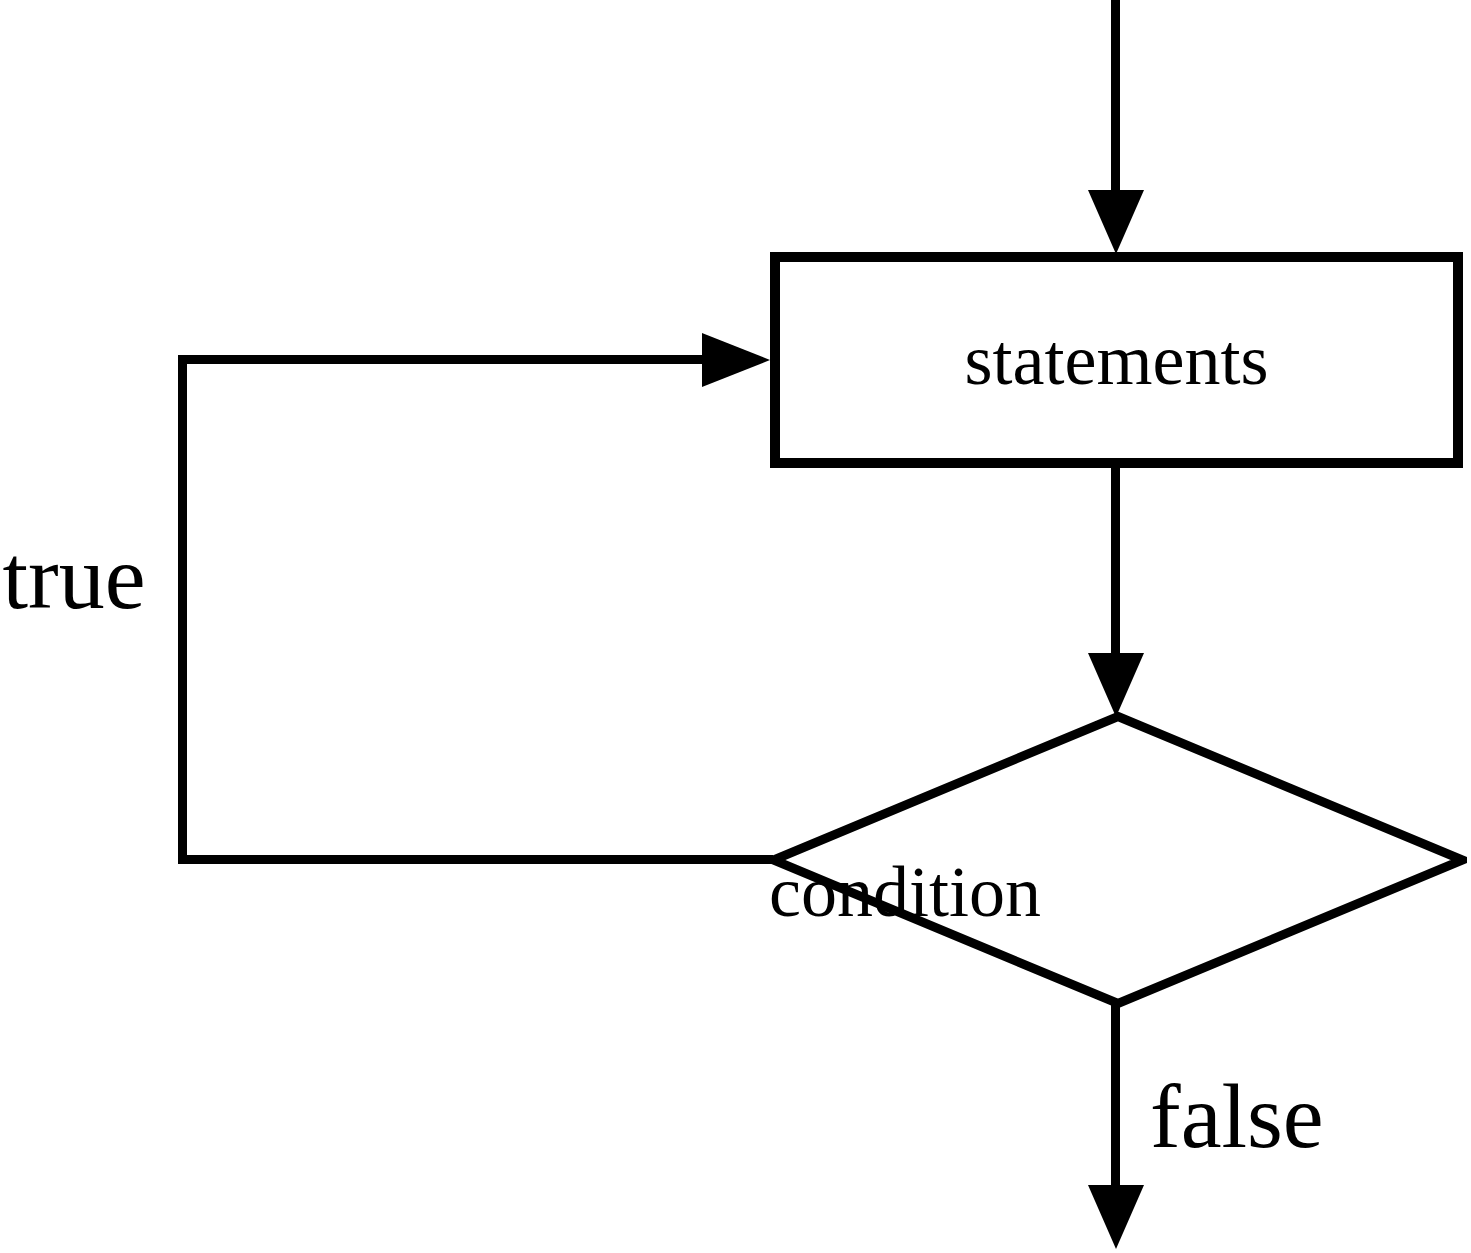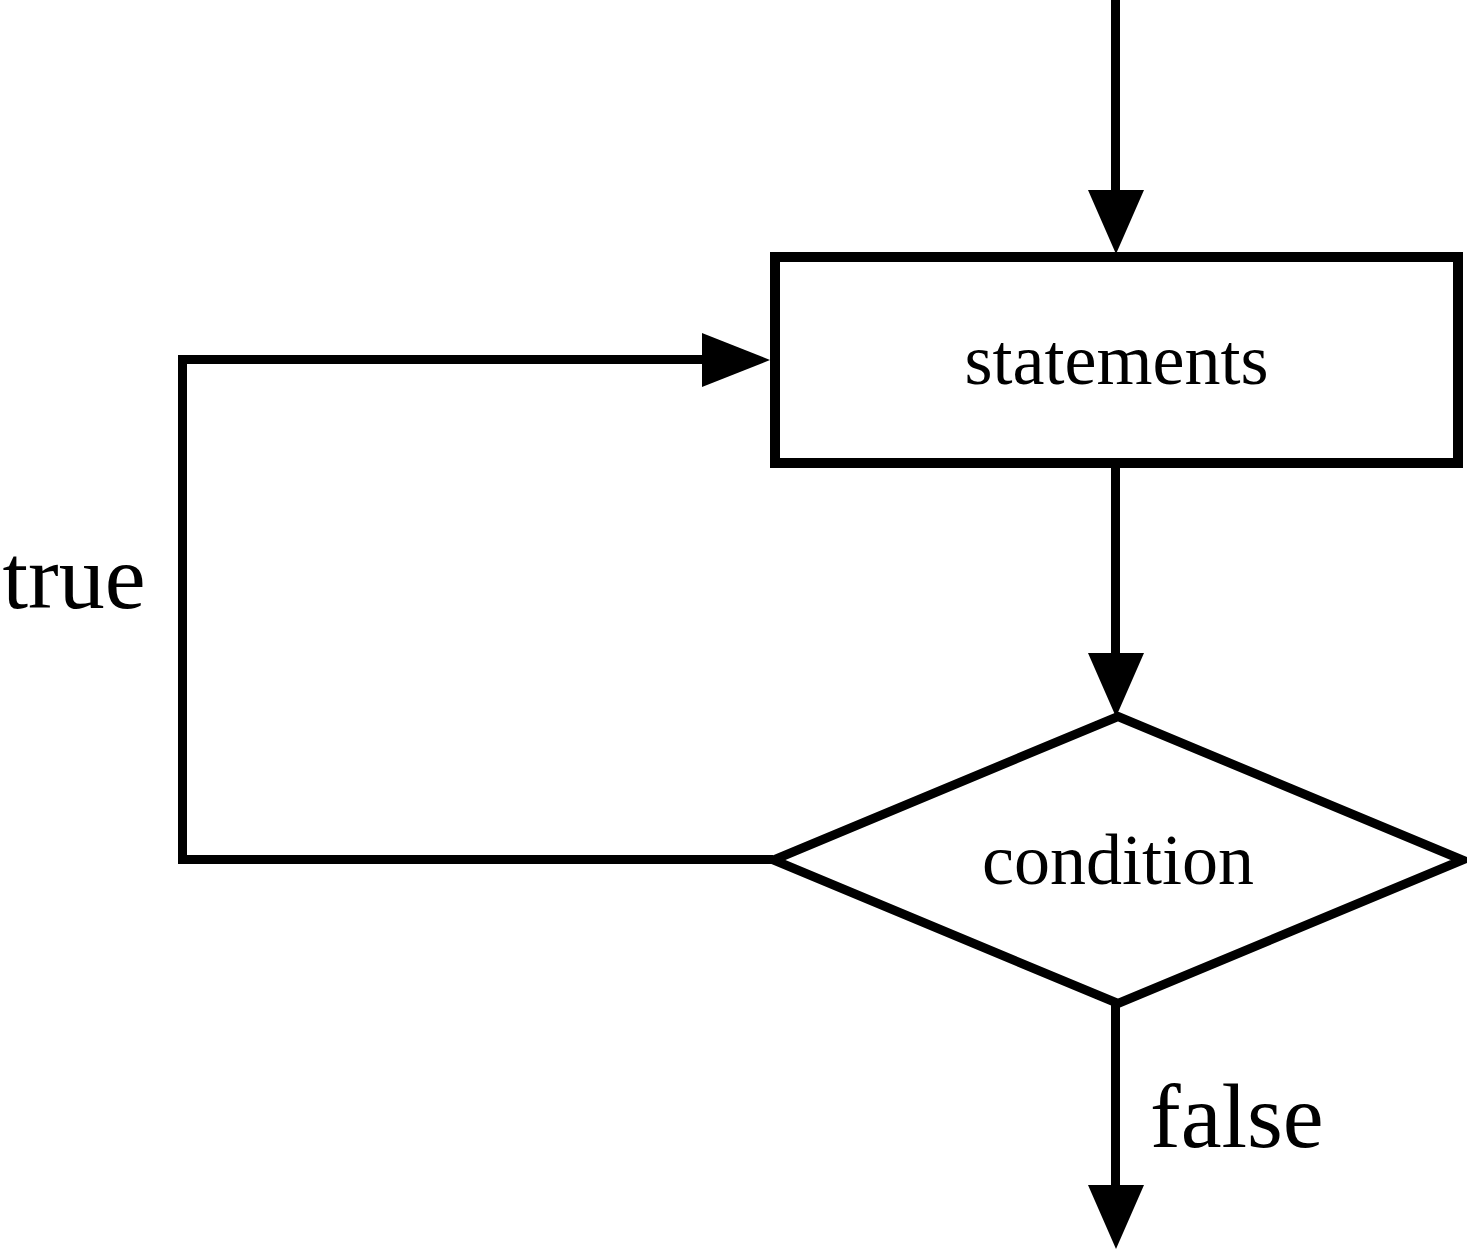--- a/index.html
+++ b/index.html
@@ -57,26 +57,25 @@
     white-space: nowrap;
   }
   .diamond-svg {
     position: absolute;
     left: 769px;
     top: 712px;
   }
   .diamond-label-box {
     position: absolute;
     left: 769px;
-    top: 712px;
+    top: 744px;
     width: 698px;
     height: 296px;
     display: flex;
     align-items: center;
-    justify-content: center;
     pointer-events: none;
   }
   .edge-label {
     position: absolute;
     font-size: 92px;
     line-height: 1;
     white-space: nowrap;
     text-align: center;
   }
   .edge-label.true-label {

